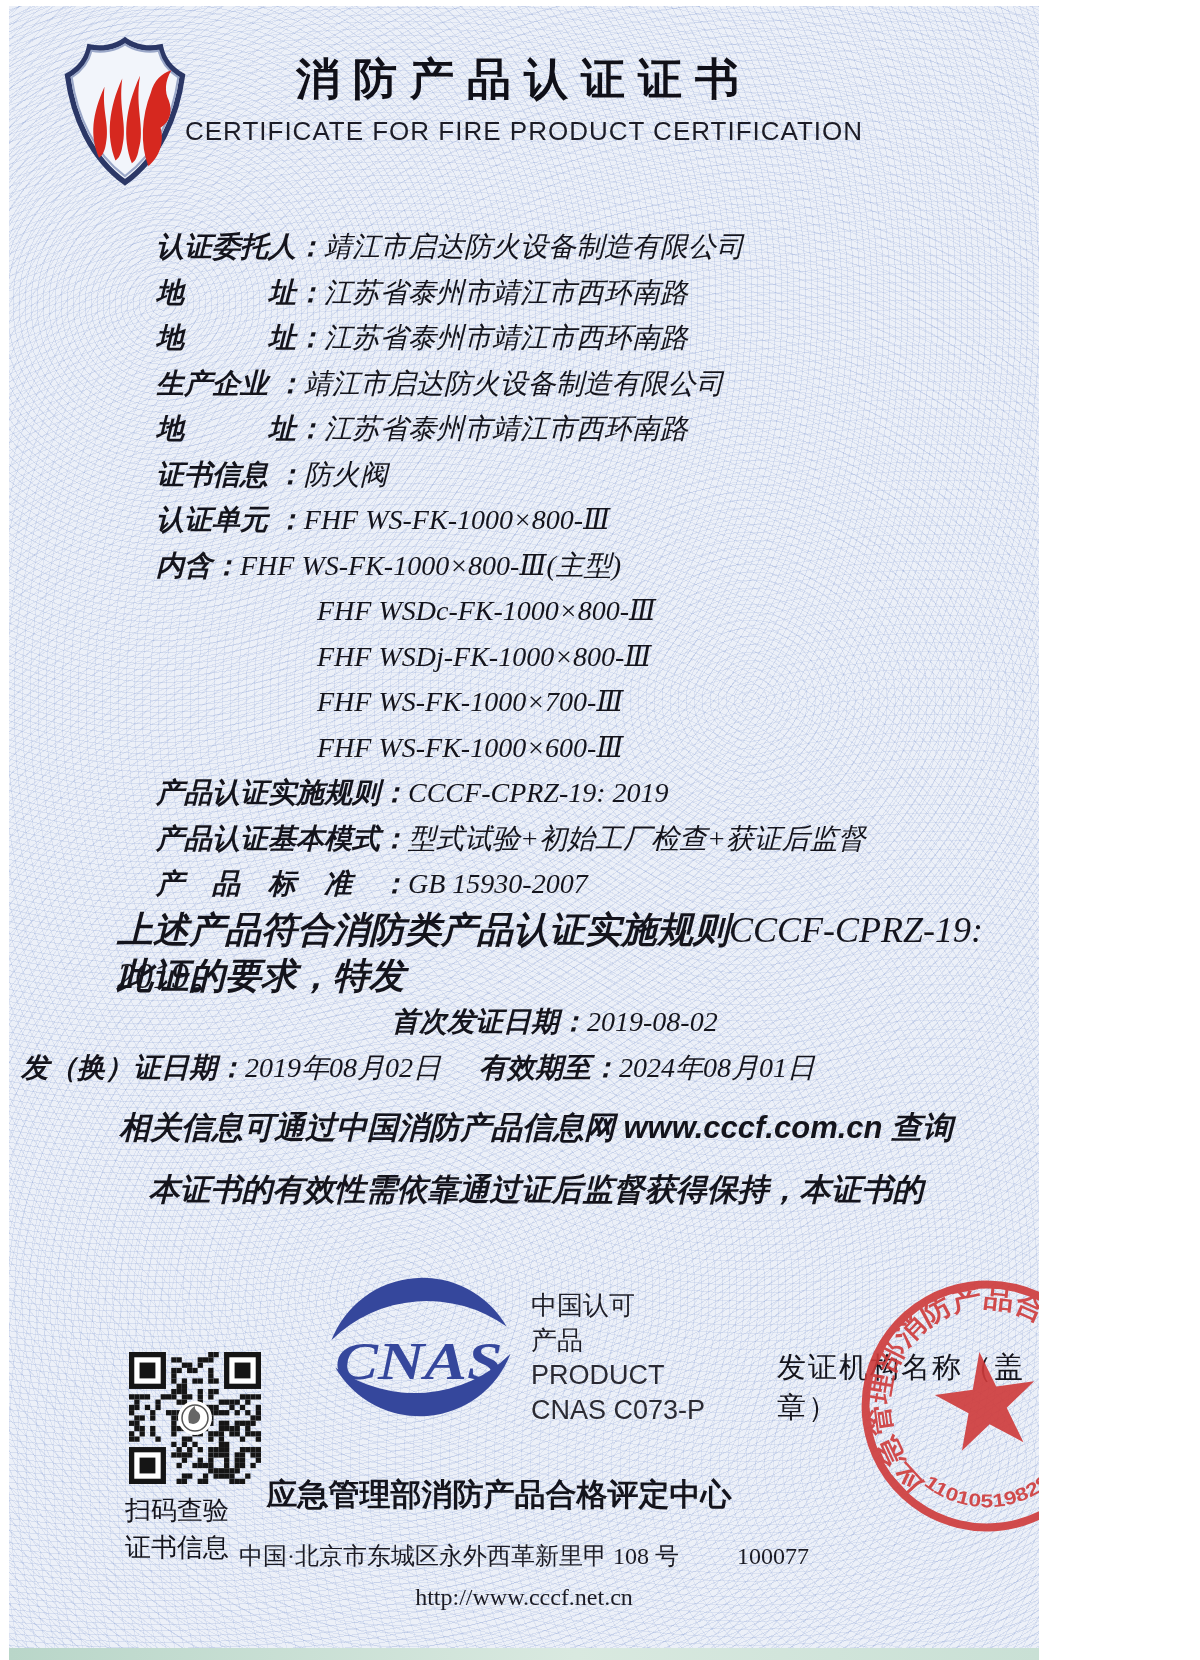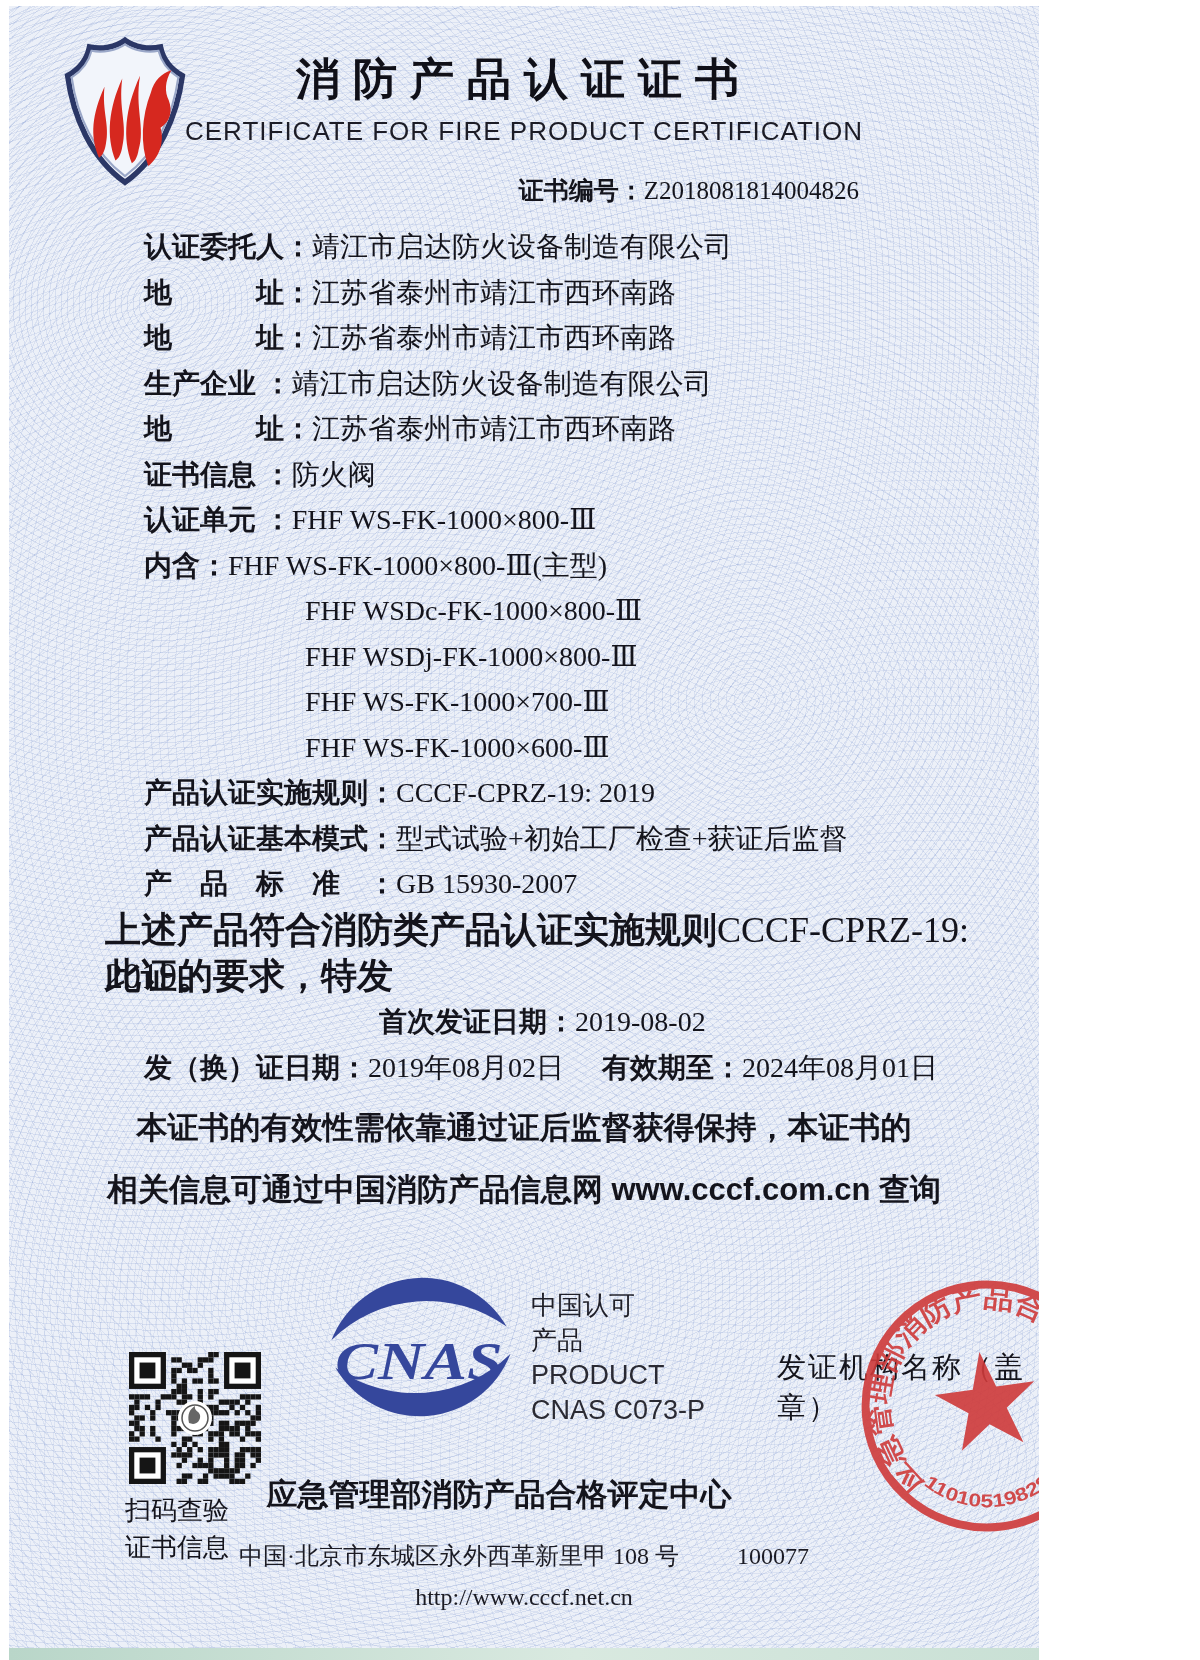--- a/index.html
+++ b/index.html
@@ -25,31 +25,31 @@
   
   .logo{position:absolute;left:40px;top:26px;width:152px;height:164px;}
   .title{position:absolute;top:44px;left:0;width:100%;text-align:center;
     font-size:44px;font-weight:700;letter-spacing:13px;color:#101018;}
   .subtitle{position:absolute;top:110px;left:0;width:100%;text-align:center;
     font-size:26px;letter-spacing:1px;color:#1c1c26;}
   .certno{position:absolute;top:168px;right:180px;font-size:25px;
     font-family:"Liberation Serif","DejaVu Serif",serif;}
   .certno .lbl{font-weight:700;}
   
-  .fields{position:absolute;top:218px;left:0;width:100%;}
+  .fields{position:absolute;top:218px;left:12px;width:100%;font-style:italic;}
   .row{margin-left:135px;height:45.5px;line-height:45.5px;font-size:28px;white-space:pre;}
   .row .lbl{font-weight:700;}
   .row .val{font-family:"Liberation Serif","DejaVu Serif",serif;}
   .indent-neihan{}
   .indent-cont{margin-left:296px;}
   .statement-line{margin-left:96px;height:46px;line-height:46px;font-size:36px;}
   .seg-bold{font-weight:700;}
   .seg-serif{font-family:"Liberation Serif","DejaVu Serif",serif;}
   .row-first-issue{margin-left:370px;height:46px;line-height:46px;font-size:28px;}
-  .row-issue{margin-left:135px;height:46px;line-height:46px;font-size:28px;}
+  .row-issue{height:46px;line-height:46px;font-size:28px;}
   .row-first-issue .lbl,.row-issue .lbl{font-weight:700;}
   .row-first-issue .val,.row-issue .val{font-family:"Liberation Serif","DejaVu Serif",serif;}
   .gap2{display:inline-block;width:38px;}
   .notice-line{margin-top:12px;text-align:center;height:50px;line-height:50px;
     font-size:31px;font-weight:700;}
   .notice-url{font-family:"Liberation Sans","DejaVu Sans",sans-serif;font-weight:700;}
   
   .qr{position:absolute;left:120px;top:1346px;width:132px;height:132px;}
   .qr-caption{position:absolute;left:116px;top:1486px;width:150px;
     font-size:26px;line-height:37px;font-family:"Liberation Serif","DejaVu Serif",serif;}
@@ -82,23 +82,20 @@
           <path d="M36,92 C29,76 31,60 40,40 C38,58 44,68 41,82 C40,88 38,91 36,92 Z"></path>
           <path d="M48,94 C41,76 43,56 53,34 C50,56 57,68 53,84 C52,90 50,93 48,94 Z"></path>
           <path d="M60,96 C53,78 55,56 66,32 C62,56 70,70 65,86 C64,92 62,95 60,96 Z"></path>
           <path d="M72,98 C66,82 67,62 74,44 C76,36 82,30 89,28 C84,36 84,44 87,50 C90,58 88,66 81,70 C84,80 80,92 72,98 Z"></path>
         </g>
       </svg>
     </div>
 
     <div class="title">消防产品认证证书</div>
     <div class="subtitle">CERTIFICATE FOR FIRE PRODUCT CERTIFICATION</div>
-    <div class="certno">
-      <span class="lbl">证书编号：</span><span>Z2018081814004826</span>
-    </div>
 
     <div class="fields">
       <div class="row"><span class="lbl">认证委托人：</span><span class="val">靖江市启达防火设备制造有限公司</span></div>
       <div class="row"><span class="lbl">地　　　址：</span><span class="val">江苏省泰州市靖江市西环南路</span></div>
       <div class="row"><span class="lbl">地　　　址：</span><span class="val">江苏省泰州市靖江市西环南路</span></div>
       <div class="row"><span class="lbl">生产企业 ：</span><span class="val">靖江市启达防火设备制造有限公司</span></div>
       <div class="row"><span class="lbl">地　　　址：</span><span class="val">江苏省泰州市靖江市西环南路</span></div>
       <div class="row"><span class="lbl">证书信息 ：</span><span class="val">防火阀</span></div>
       <div class="row"><span class="lbl">认证单元 ：</span><span class="val">FHF WS-FK-1000×800-Ⅲ</span></div>
       <div class="row indent-neihan"><span class="lbl">内含：</span><span class="val">FHF WS-FK-1000×800-Ⅲ(主型)</span></div>
@@ -117,24 +114,24 @@
         <span class="seg-bold">此证。</span>
       </div>
 
       <div class="row-first-issue">
         <span class="lbl">首次发证日期：</span><span class="val">2019-08-02</span>
       </div>
       <div class="row-issue">
         <span class="lbl">发（换）证日期：</span><span class="val">2019年08月02日</span><span class="gap2"></span><span class="lbl">有效期至：</span><span class="val">2024年08月01日</span>
       </div>
 
-      <div class="notice-line">本证书的有效性需依靠通过证后监督获得保持，本证书的</div>
       <div class="notice-line">
         <span>相关信息可通过中国消防产品信息网 </span><span class="notice-url">www.cccf.com.cn</span><span> 查询</span>
       </div>
+      <div class="notice-line">本证书的有效性需依靠通过证后监督获得保持，本证书的</div>
     </div>
 
     <div class="qr">
       <svg id="qr-svg" viewBox="0 0 132 132" width="132" height="132" fill="#151515">
           <rect x="79.20" y="0.00" width="5.28" height="5.28"></rect>
           <rect x="84.48" y="0.00" width="5.28" height="5.28"></rect>
           <rect x="42.24" y="5.28" width="5.28" height="5.28"></rect>
           <rect x="47.52" y="5.28" width="5.28" height="5.28"></rect>
           <rect x="68.64" y="5.28" width="5.28" height="5.28"></rect>
           <rect x="73.92" y="5.28" width="5.28" height="5.28"></rect>

